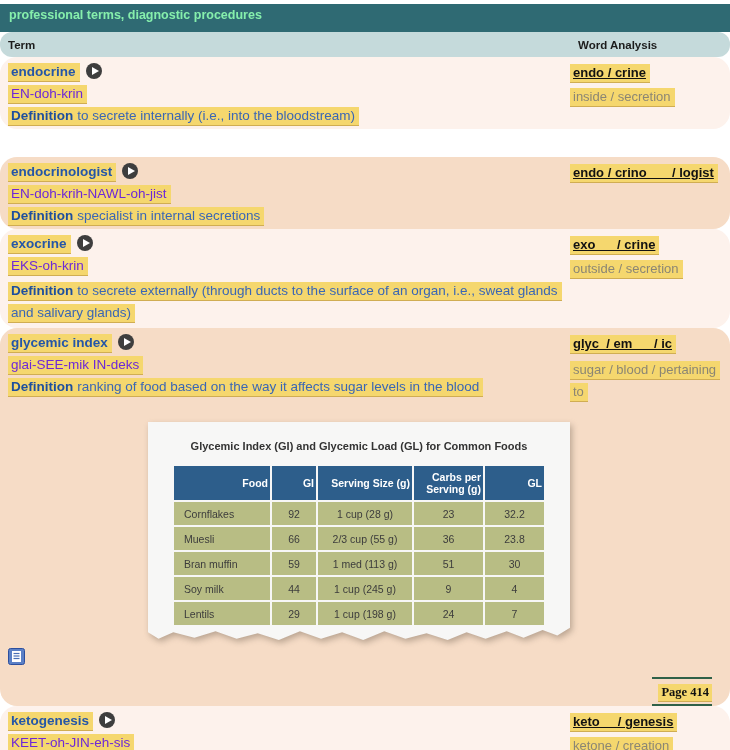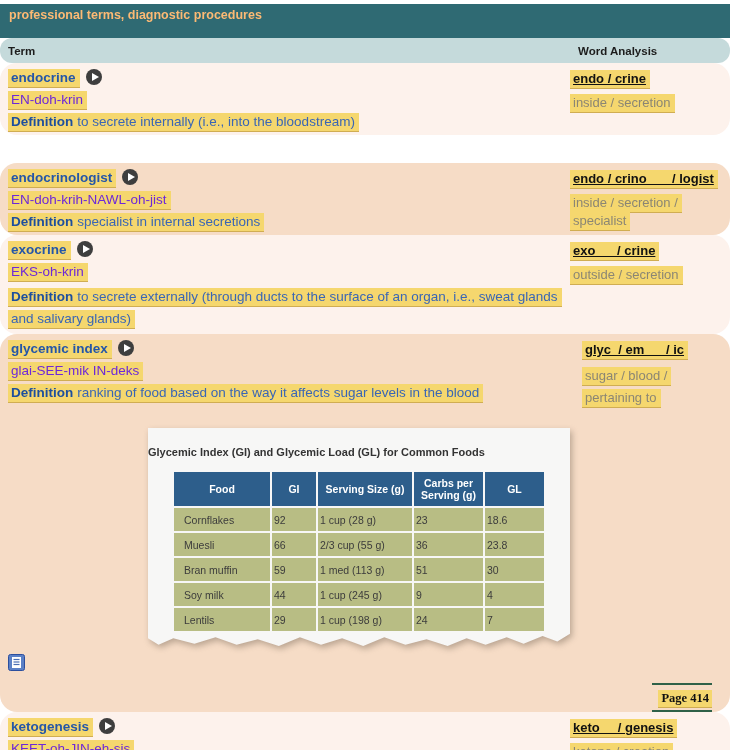--- a/index.html
+++ b/index.html
@@ -3,37 +3,37 @@
 <meta charset="utf-8">
 <style>
   html,body{margin:0;padding:0;}
   body{
     width:730px;height:750px;background:#ffffff;
     font-family:"Liberation Sans",sans-serif;
     -webkit-font-smoothing:antialiased;overflow:hidden;
   }
   .topstrip{height:4px;background:#ffffff;}
   .titlebar{
-    box-sizing:border-box;height:34px;background:#2f6a73;color:#fdba74;
+    box-sizing:border-box;height:28px;background:#2f6a73;color:#86efac;
     font-size:12.5px;font-weight:bold;padding:4px 9px 0 9px;
   }
   .colheader{
     box-sizing:border-box;height:25px;background:#c5dadb;
     display:grid;grid-template-columns:570px 1fr;
     font-size:11.5px;font-weight:bold;color:#1c1c1c;
     padding:7px 0 0 8px;
     border-radius:12px;
   }
   .row{
     box-sizing:border-box;display:grid;grid-template-columns:562px 1fr;
     padding:6px 2px 0 8px;background:#fdf2ec;border-radius:17px;
   }
   .row.alt{background:#f6dcc6;}
   .row.block{display:block;}
-  .row-grid{display:grid;grid-template-columns:562px 1fr;gap:12px;}
+  .row-grid{display:grid;grid-template-columns:562px 1fr;}
   .r1{min-height:65px;} .r2{min-height:65px;margin-top:28px;} .r3{min-height:82px;}
   .r4{min-height:358px;} .r5{min-height:64px;}
   .line{margin:0 0 5px 0;line-height:16px;}
   .hl{
     background:#f5d76e;padding:1px 4px 2px 3px;
     border-bottom:1px solid rgba(176,138,60,.55);
     -webkit-box-decoration-break:clone;box-decoration-break:clone;
   }
   .hl:empty{display:none;}
   .term-link{color:#2456a8;font-weight:bold;font-size:13.5px;cursor:pointer;}
@@ -57,29 +57,29 @@
   .figure-wrap{
     width:422px;margin:14px 0 0 140px;
     filter:drop-shadow(2px 3px 3px rgba(110,95,80,.45));
   }
   .figure-card{
     background:#f7f7f6;padding:18px 0 14px 0;
     clip-path:polygon(0% 0%,100% 0%,100% 94%,97% 97.5%,93.5% 95%,89% 98.5%,85% 95.5%,
       80% 99%,75.5% 96%,71% 99.5%,66% 96.5%,61% 99%,56% 95.5%,51% 99.5%,46% 96%,
       41% 99%,36% 95.5%,31% 99.5%,26% 96.5%,21% 99%,16% 95.5%,11% 98.5%,6% 96%,2.5% 99%,0% 96%);
   }
-  .fig-title{text-align:left;font-size:11px;font-weight:bold;color:#333333;margin:0 0 12px 0;}
+  .fig-title{text-align:center;font-size:11px;font-weight:bold;color:#333333;margin:0 0 12px 0;}
   table.fig-table{width:342px;margin:0 auto;border-collapse:collapse;table-layout:fixed;}
   table.fig-table th{
     background:#2d5e8b;color:#ffffff;font-size:10.5px;font-weight:bold;
-    padding:5px 2px;border:2px solid #f7f7f6;text-align:center;vertical-align:middle;
+    padding:5px 2px;border:2px solid #f7f7f6;text-align:right;vertical-align:middle;
   }
   table.fig-table td{
     background:#b8bd84;color:#3c3c3c;font-size:10.5px;
-    padding:5px 2px;border:2px solid #f7f7f6;text-align:left;vertical-align:middle;height:13px;
+    padding:5px 2px;border:2px solid #f7f7f6;text-align:center;vertical-align:middle;height:13px;
   }
   table.fig-table td.food{text-align:left;padding-left:10px;}
   .c-food{width:92px;} .c-gi{width:40px;} .c-serv{width:90px;} .c-carb{width:65px;} .c-gl{width:55px;}
   .doc-icon{display:block;margin:7px 0 0 0;cursor:pointer;}
   .pagemark{
     width:60px;margin:12px 16px 0 auto;
     border-top:2px solid #2f6148;border-bottom:2px solid #2f6148;
     padding:3px 0 4px 0;text-align:right;
   }
   .pagetext{
@@ -112,21 +112,20 @@
 </div>
 
 <div class="row alt r2">
   <div class="term-cell">
     <div class="line"><span class="hl term-link">endocrinologist</span><span class="play-icon"></span></div>
     <div class="line"><span class="hl pron">EN-doh-krih-NAWL-oh-jist</span></div>
     <div class="line"><span class="hl def"><span class="dlabel">Definition</span><span>specialist in internal secretions</span></span></div>
   </div>
   <div class="wa-cell">
     <div class="line"><span class="hl parts">endo / crino       / logist</span></div>
-    <div class="line"><span class="hl meaning">inside / secretion / specialist</span></div>
   </div>
 </div>
 
 <div class="row r3">
   <div class="term-cell">
     <div class="line"><span class="hl term-link">exocrine</span><span class="play-icon"></span></div>
     <div class="line"><span class="hl pron">EKS-oh-krin</span></div>
     <div class="line" style="line-height:21px;"><span class="hl def defwrap"><span class="dlabel">Definition</span><span>to secrete externally (through ducts to the surface of an organ, i.e., sweat glands and salivary glands)</span></span></div>
   </div>
   <div class="wa-cell">
@@ -158,21 +157,21 @@
           <th class="c-gi">GI</th>
           <th class="c-serv">Serving Size (g)</th>
           <th class="c-carb">Carbs per Serving (g)</th>
           <th class="c-gl">GL</th>
         </tr>
         <tr>
           <td class="food">Cornflakes</td>
           <td>92</td>
           <td>1 cup (28 g)</td>
           <td>23</td>
-          <td>18.6</td>
+          <td>32.2</td>
         </tr>
         <tr>
           <td class="food">Muesli</td>
           <td>66</td>
           <td>2/3 cup (55 g)</td>
           <td>36</td>
           <td>23.8</td>
         </tr>
         <tr>
           <td class="food">Bran muffin</td>

